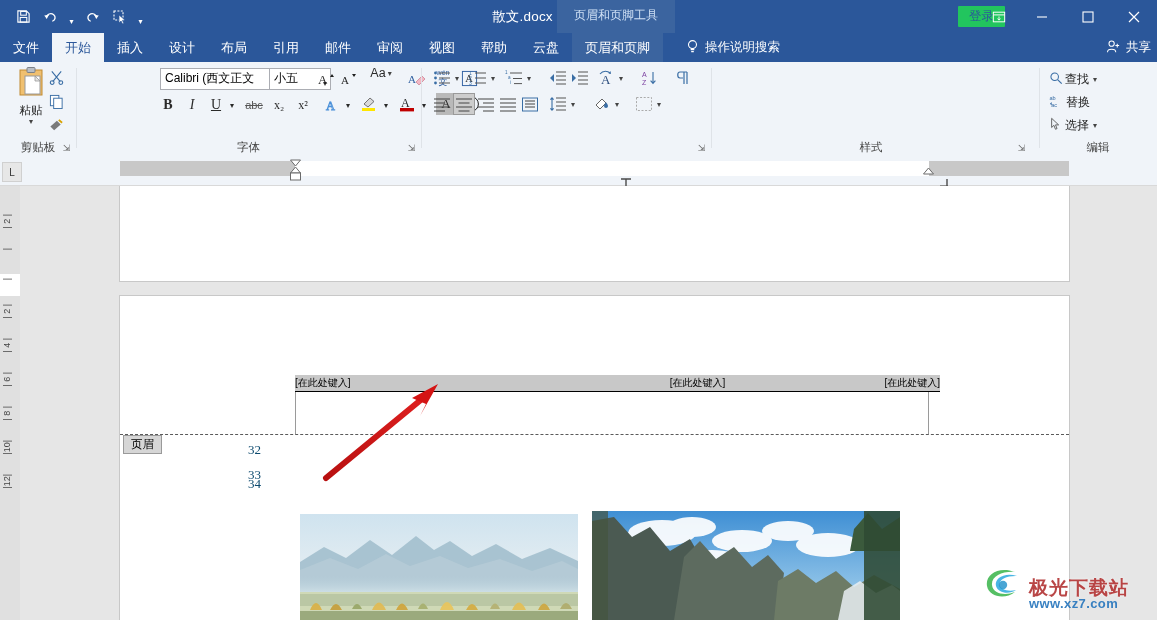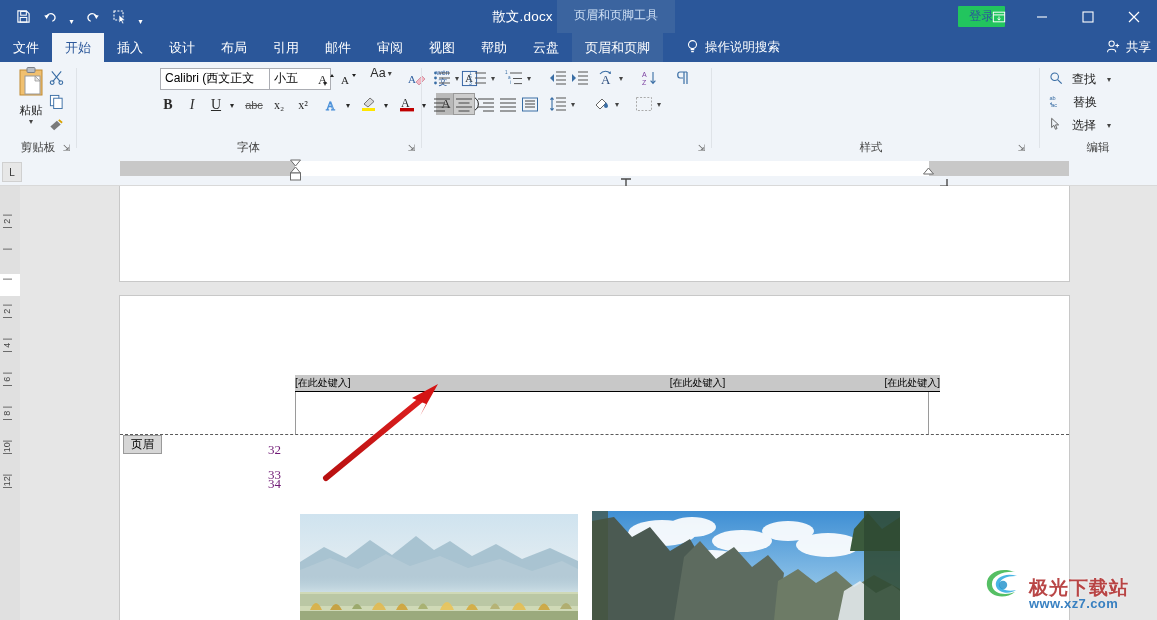--- a/index.html
+++ b/index.html
@@ -68,21 +68,21 @@
   .ficon{position:absolute;display:flex;align-items:center;justify-content:center;
     font-size:12.5px;color:#2a2a2a;height:22px;}
   .tiny-caret{font-size:8px;color:#444;margin-left:2px;}
 
   
   .picon{position:absolute;width:22px;height:22px;display:flex;align-items:center;
     justify-content:center;}
   .picon.sel{background:#cdcdcd;border:1px solid #9a9a9a;box-sizing:border-box;}
 
   
-  .edit-item{position:absolute;display:flex;align-items:center;gap:9px;font-size:12px;color:#222;}
+  .edit-item{position:absolute;display:flex;align-items:center;gap:2px;font-size:12px;color:#222;}
 
   
   .hruler{position:absolute;left:0;top:157px;width:1157px;height:28px;background:#f0f4f9;
     border-bottom:1px solid #d9d9d9;}
   .tabsel{position:absolute;left:2px;top:5px;width:18px;height:18px;background:#e7e7e7;
     border:1px solid #d0d0d0;display:flex;align-items:center;justify-content:center;
     font-size:10px;color:#333;}
   .ruler-track{position:absolute;left:120px;top:4px;height:15px;background:#fff;}
   .ruler-grey{position:absolute;top:4px;height:15px;background:#c8c8c8;}
   .ruler-nums{position:absolute;left:0;top:157px;width:1157px;height:22px;
@@ -100,21 +100,21 @@
   .page{position:absolute;left:100px;width:949px;background:#fff;
     box-shadow:0 0 0 1px #c8c8c8;}
   .page1{top:0;height:95px;}
   .page2{top:110px;height:324px;}
   .hdr-field{position:absolute;background:#c8c8c8;color:#000;font-size:10px;
     border-bottom:1px solid #000;height:16px;line-height:16px;white-space:nowrap;}
   .hdr-tick{position:absolute;width:1px;background:#9a9a9a;}
   .dashline{position:absolute;height:0;border-top:1px dashed #5a5a5a;}
   .hdr-tag{position:absolute;background:#d6d6d6;border:1px solid #9a9a9a;
     font-size:11.5px;color:#000;padding:1px 7px;}
-  .lineno{position:absolute;font-size:13px;color:#701a75;font-family:"Liberation Serif",serif;margin-left:20px;}
+  .lineno{position:absolute;font-size:13px;color:#0c4a6e;font-family:"Liberation Serif",serif;}
 
   .photo{position:absolute;overflow:hidden;}
   .arrow-wrap{position:absolute;left:300px;top:380px;width:160px;height:110px;}
 
   .wm{position:absolute;right:8px;bottom:8px;width:168px;height:52px;
     display:flex;align-items:center;gap:4px;opacity:.95;}
   .wm-text{display:flex;flex-direction:column;line-height:1;margin-top:16px;}
   .wm-title{font-size:19px;font-weight:bold;color:#b63d3d;letter-spacing:1px;
     text-shadow:0 0 2px rgba(255,255,255,.9);}
   .wm-url{font-size:13px;font-weight:bold;color:#2f7bbf;letter-spacing:.4px;}

